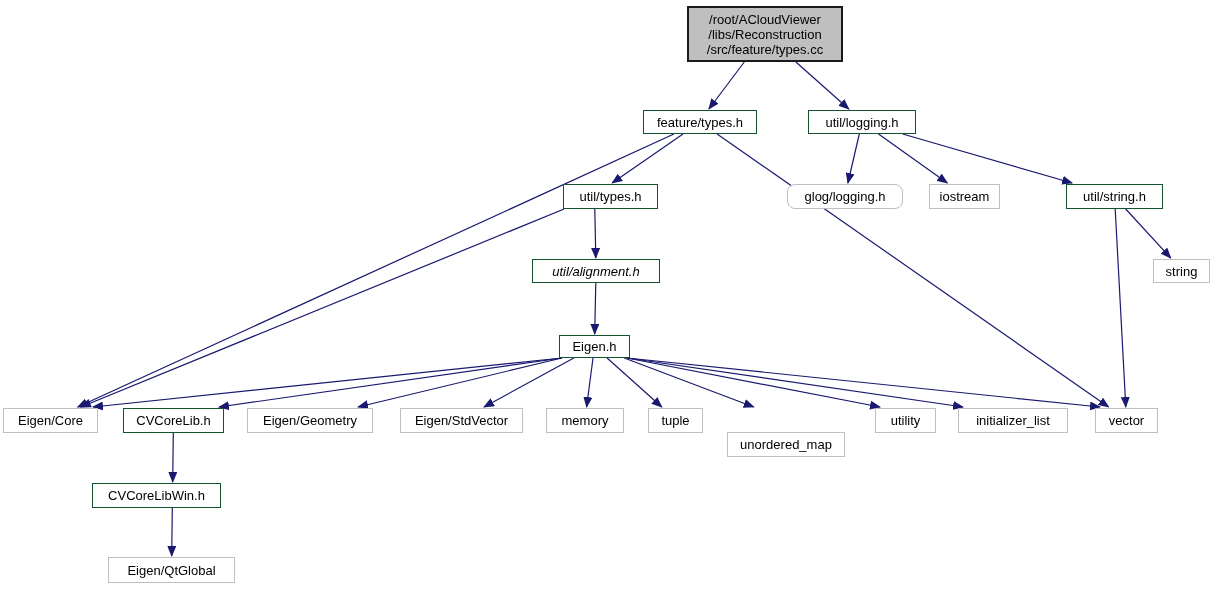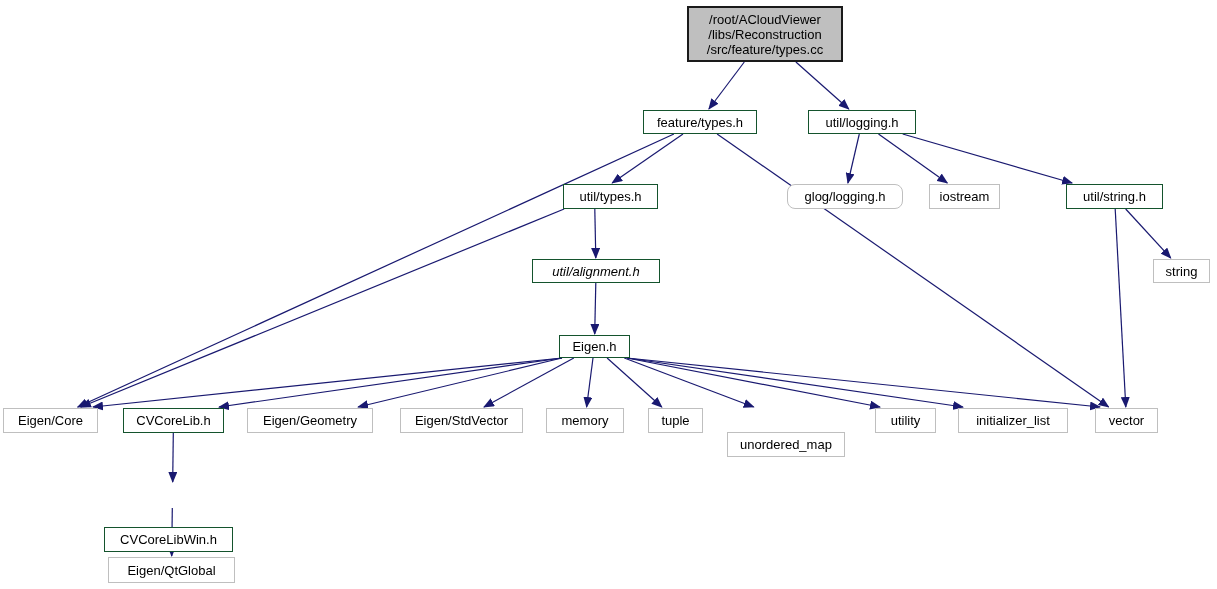--- a/index.html
+++ b/index.html
@@ -135,20 +135,20 @@
       </div>
       <div class="node external" style="left: 875px; top: 408px; width: 61px; height: 25px;">
         <div class="nl">utility</div>
       </div>
       <div class="node external" style="left: 958px; top: 408px; width: 110px; height: 25px;">
         <div class="nl">initializer_list</div>
       </div>
       <div class="node external" style="left: 1095px; top: 408px; width: 63px; height: 25px; text-align: center;">
         <div class="nl">vector</div>
       </div>
-      <div class="node internal" style="left: 104px; top: 483px; width: 129px; height: 25px; margin-top: 44px;">
+      <div class="node internal" style="left: 92px; top: 483px; width: 129px; height: 25px;">
         <div class="nl">CVCoreLibWin.h</div>
       </div>
       <div class="node external" style="left: 108px; top: 557px; width: 127px; height: 26px;">
         <div class="nl">Eigen/QtGlobal</div>
       </div>
     </div>
 </div>
 
 </body></html>

